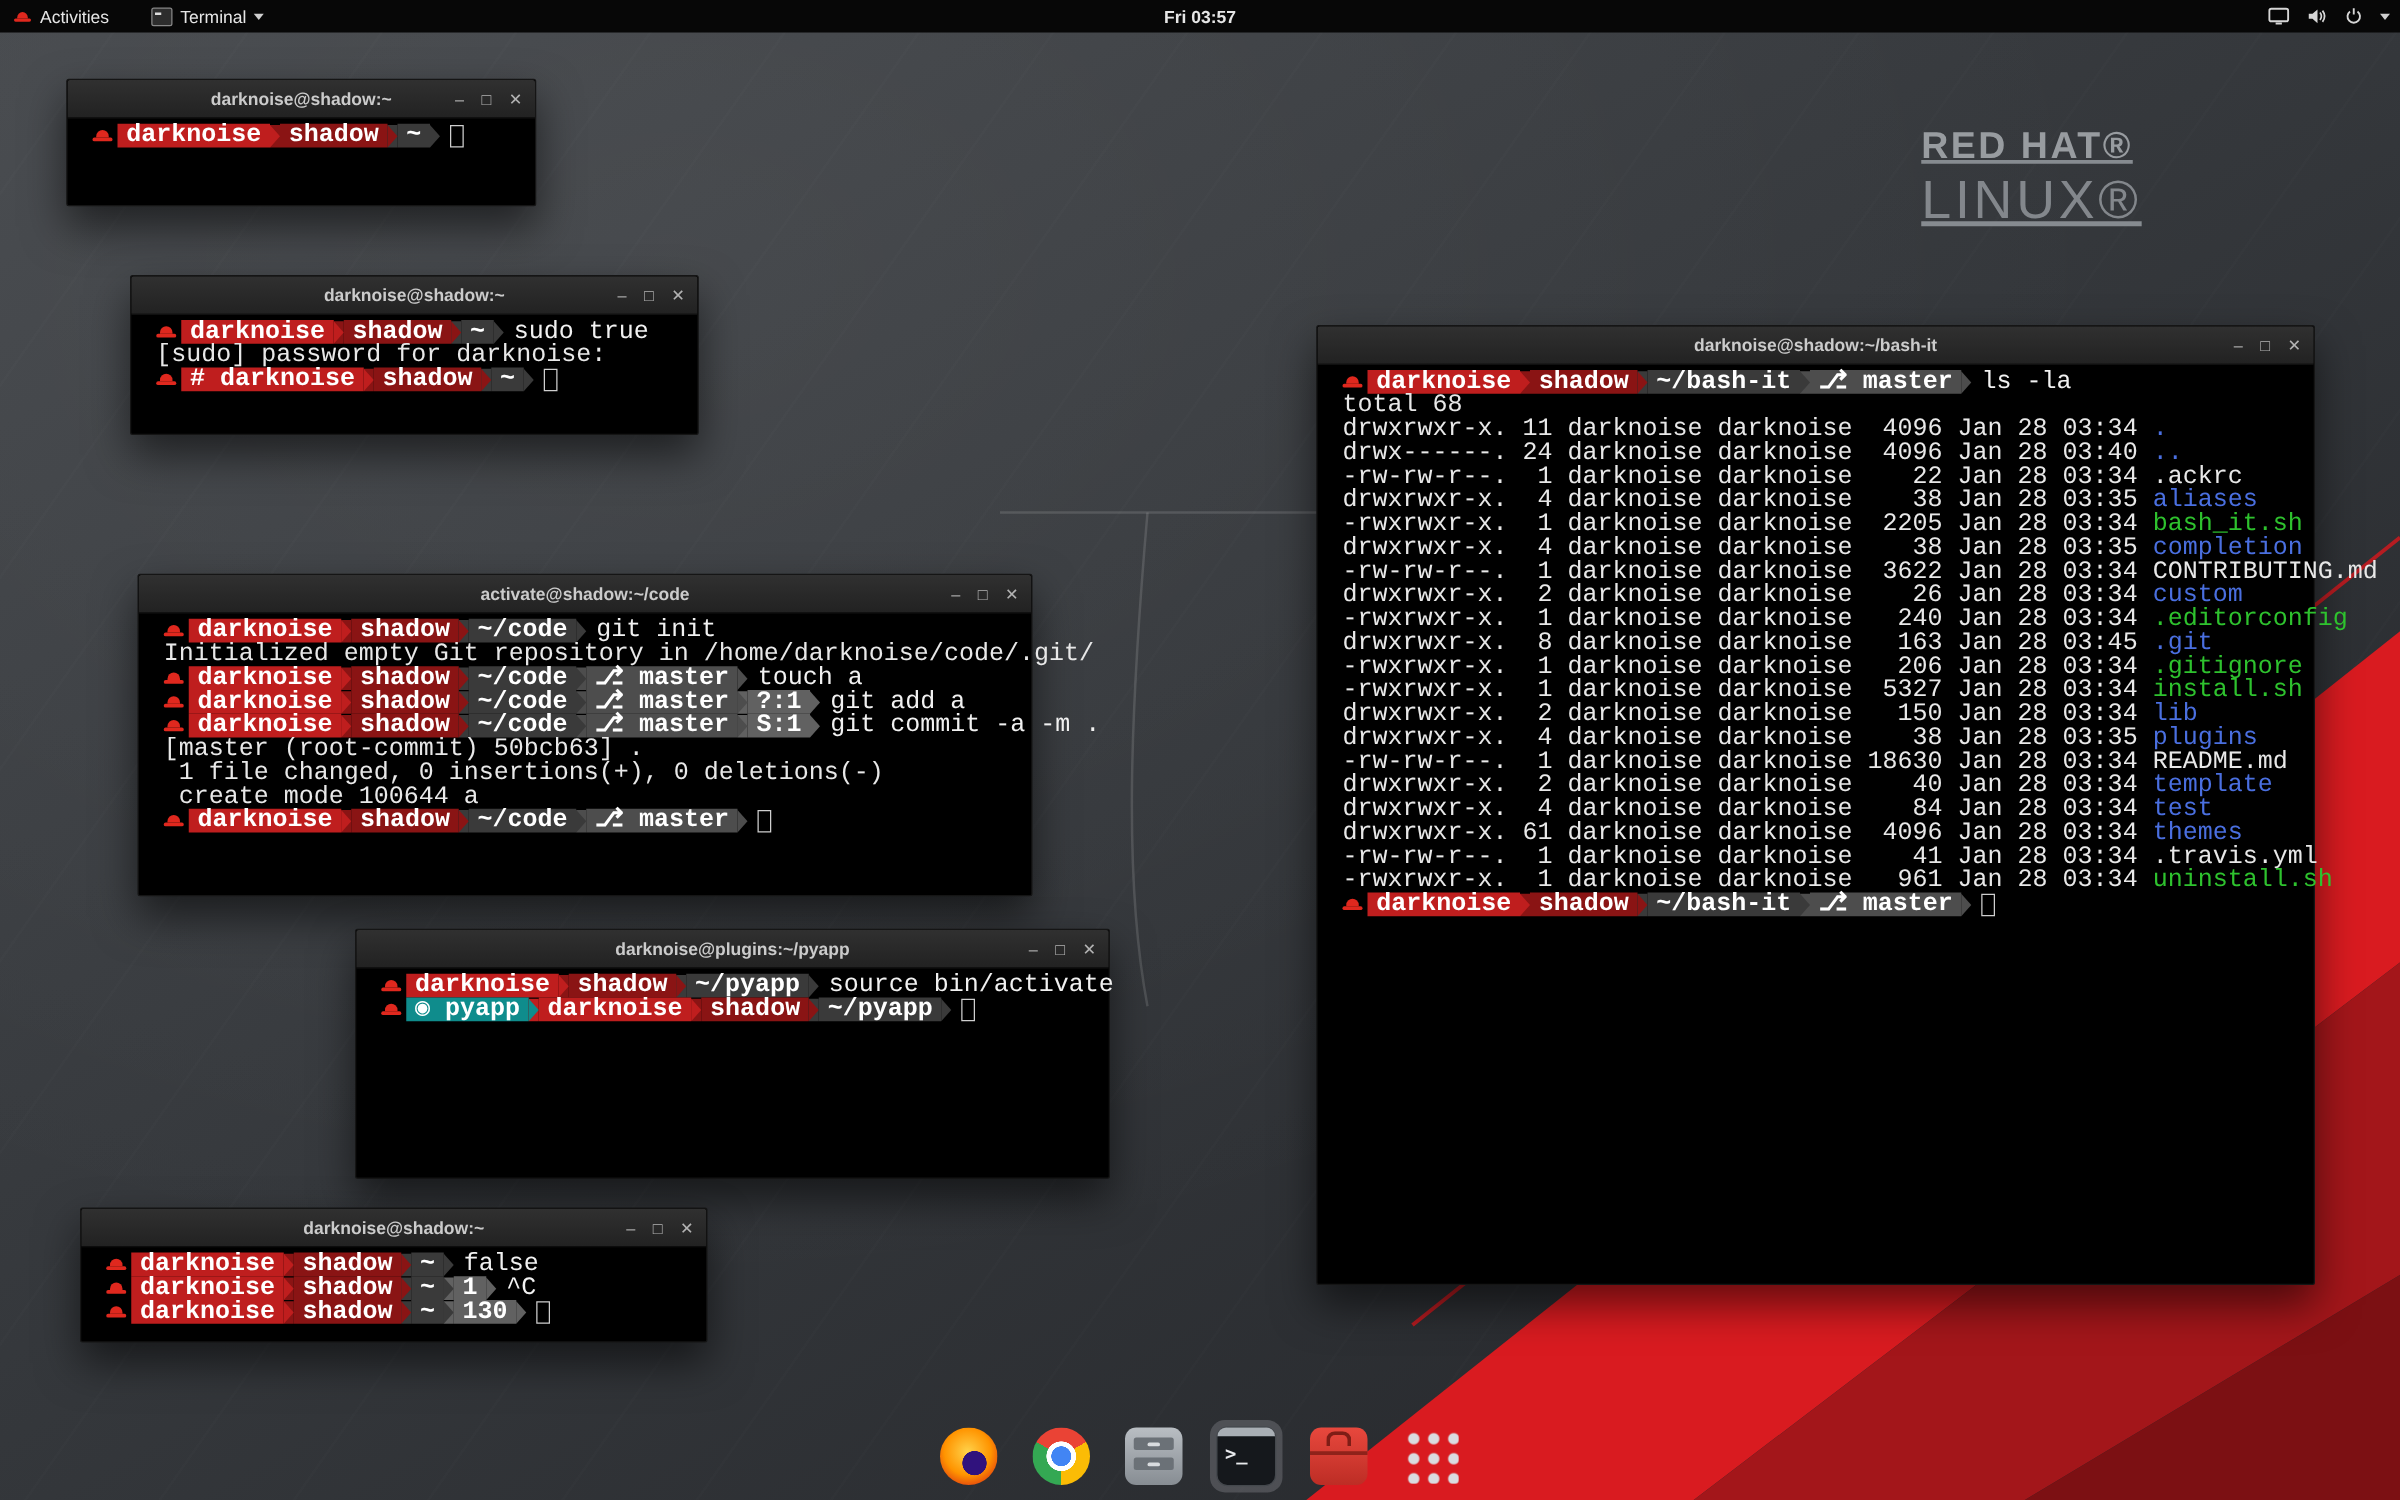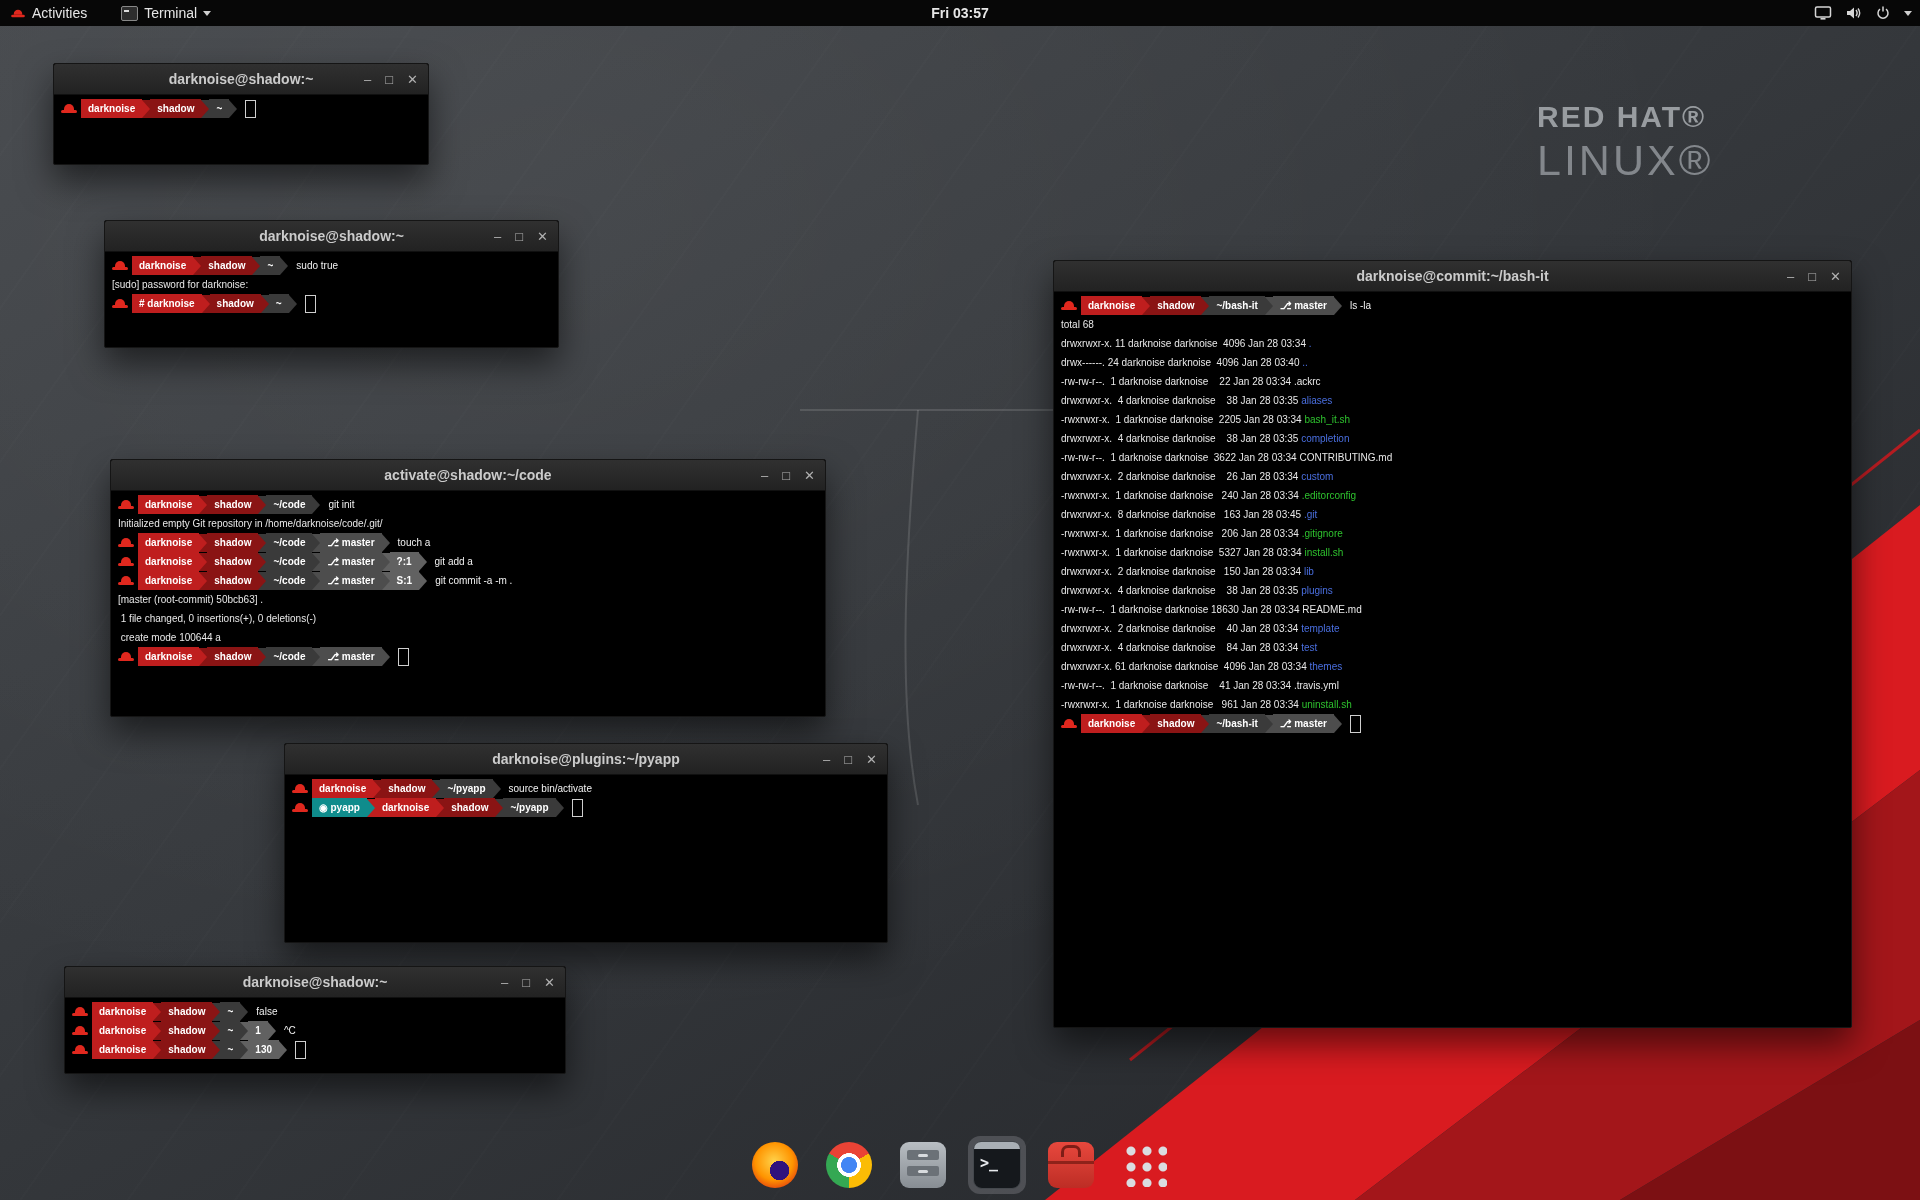--- a/index.html
+++ b/index.html
@@ -23,40 +23,40 @@
   .miniterm{width:15px;height:13px;background:#2d2d2d;border:1px solid #888;border-radius:2px;position:relative;}
   .miniterm::before{content:"";position:absolute;left:2px;top:3px;width:5px;height:2px;background:#ddd;}
 
   
   .hat{position:relative;width:16px;height:13px;display:inline-block;flex:0 0 auto;}
   .hat::before{content:"";position:absolute;left:3px;top:2px;width:10px;height:6px;background:#e0281e;border-radius:5px 5px 0 0;}
   .hat::after{content:"";position:absolute;left:0;top:8px;width:16px;height:3px;background:#e0281e;border-radius:2px;}
   .hat.small{transform:scale(0.85);}
 
   
-  .branding{position:absolute;left:1537px;top:100px;color:#868b90;user-select:none;}
+  .branding{position:absolute;left:1537px;top:100px;color:#868b90;user-select:none;text-decoration:underline;}
   .brand1{font-size:30px;font-weight:bold;letter-spacing:2px;color:#989ca0;}
   .brand2{font-size:43px;letter-spacing:3px;margin-top:4px;color:#83878c;}
   .brand3{font-size:43px;letter-spacing:3px;margin-top:2px;color:#83878c;}
 
   
   .twin{position:absolute;background:#000;border:1px solid #151515;border-radius:2px;
     box-shadow:0 16px 34px rgba(0,0,0,0.55);z-index:10;}
   .titlebar{height:30px;background:linear-gradient(#303030,#222222);border-bottom:1px solid #101010;
     display:flex;align-items:center;justify-content:center;position:relative;
     color:#cbcbcb;font-size:14px;font-weight:bold;border-radius:2px 2px 0 0;}
   .wbtns{position:absolute;right:10px;top:0;height:100%;display:flex;align-items:center;gap:14px;
     color:#b2b2b2;font-size:13px;font-weight:normal;}
   .wbtn{cursor:default;line-height:1;}
   .b-min::before{content:"–";}
   .b-max::before{content:"□";}
   .b-close::before{content:"✕";}
 
-  .tbody{padding:4px 7px;font-family:Liberation Sans, sans-serif;
-    font-size:10px;color:#e8e8e8;white-space:pre;}
+  .tbody{padding:4px 7px;font-family:Liberation Mono, monospace;
+    font-size:20px;color:#e8e8e8;white-space:pre;margin-left:13px;}
   .tline{height:19px;line-height:19px;white-space:pre;}
   .tline.prompt{display:flex;align-items:center;}
   .seg{height:19px;line-height:19px;padding:0 7px;color:#fff;font-weight:bold;flex:0 0 auto;}
   .arrow{width:0;height:0;border-top:9.5px solid transparent;border-bottom:9.5px solid transparent;
     border-left:8px solid #000;flex:0 0 auto;}
   .cmd{margin-left:8px;color:#f1f1f1;}
   .cursor{display:inline-block;width:9px;height:16px;border:1px solid #cfcfcf;margin-left:8px;flex:0 0 auto;}
 
   
   .dock{position:absolute;left:50%;bottom:6px;transform:translateX(-50%);
@@ -159,21 +159,21 @@
       <span class="wbtns">
         <span class="wbtn b-min"></span>
         <span class="wbtn b-max"></span>
         <span class="wbtn b-close"></span>
       </span>
     </div>
     <div class="tbody"><div class="tline prompt"><span class="hat" style="margin-right: 4px;"></span><span class="seg" style="background: rgb(191, 30, 30);">darknoise</span><span class="arrow" style="border-left-color: rgb(191, 30, 30); background: rgb(138, 20, 20);"></span><span class="seg" style="background: rgb(138, 20, 20);">shadow</span><span class="arrow" style="border-left-color: rgb(138, 20, 20); background: rgb(58, 58, 58);"></span><span class="seg" style="background: rgb(58, 58, 58);">~</span><span class="arrow" style="border-left-color: rgb(58, 58, 58); background: transparent;"></span><span class="cmd">false</span></div><div class="tline prompt"><span class="hat" style="margin-right: 4px;"></span><span class="seg" style="background: rgb(191, 30, 30);">darknoise</span><span class="arrow" style="border-left-color: rgb(191, 30, 30); background: rgb(138, 20, 20);"></span><span class="seg" style="background: rgb(138, 20, 20);">shadow</span><span class="arrow" style="border-left-color: rgb(138, 20, 20); background: rgb(58, 58, 58);"></span><span class="seg" style="background: rgb(58, 58, 58);">~</span><span class="arrow" style="border-left-color: rgb(58, 58, 58); background: rgb(97, 97, 97);"></span><span class="seg" style="background: rgb(97, 97, 97);">1</span><span class="arrow" style="border-left-color: rgb(97, 97, 97); background: transparent;"></span><span class="cmd">^C</span></div><div class="tline prompt"><span class="hat" style="margin-right: 4px;"></span><span class="seg" style="background: rgb(191, 30, 30);">darknoise</span><span class="arrow" style="border-left-color: rgb(191, 30, 30); background: rgb(138, 20, 20);"></span><span class="seg" style="background: rgb(138, 20, 20);">shadow</span><span class="arrow" style="border-left-color: rgb(138, 20, 20); background: rgb(58, 58, 58);"></span><span class="seg" style="background: rgb(58, 58, 58);">~</span><span class="arrow" style="border-left-color: rgb(58, 58, 58); background: rgb(97, 97, 97);"></span><span class="seg" style="background: rgb(97, 97, 97);">130</span><span class="arrow" style="border-left-color: rgb(97, 97, 97); background: transparent;"></span><span class="cursor"></span></div></div>
   </div>
       <div class="twin" style="left: 1053px; top: 260px; width: 797px; height: 766px;">
     <div class="titlebar">
-      <span class="wtitle">darknoise@commit:~/bash-it</span>
+      <span class="wtitle">darknoise@shadow:~/bash-it</span>
       <span class="wbtns">
         <span class="wbtn b-min"></span>
         <span class="wbtn b-max"></span>
         <span class="wbtn b-close"></span>
       </span>
     </div>
     <div class="tbody"><div class="tline prompt"><span class="hat" style="margin-right: 4px;"></span><span class="seg" style="background: rgb(191, 30, 30);">darknoise</span><span class="arrow" style="border-left-color: rgb(191, 30, 30); background: rgb(138, 20, 20);"></span><span class="seg" style="background: rgb(138, 20, 20);">shadow</span><span class="arrow" style="border-left-color: rgb(138, 20, 20); background: rgb(58, 58, 58);"></span><span class="seg" style="background: rgb(58, 58, 58);">~/bash-it</span><span class="arrow" style="border-left-color: rgb(58, 58, 58); background: rgb(77, 77, 77);"></span><span class="seg" style="background: rgb(77, 77, 77);">⎇ master</span><span class="arrow" style="border-left-color: rgb(77, 77, 77); background: transparent;"></span><span class="cmd">ls -la</span></div><div class="tline">total 68</div><div class="tline"><span>drwxrwxr-x. 11 darknoise darknoise  4096 Jan 28 03:34 </span><span style="color: rgb(74, 111, 224);">.</span></div><div class="tline"><span>drwx------. 24 darknoise darknoise  4096 Jan 28 03:40 </span><span style="color: rgb(74, 111, 224);">..</span></div><div class="tline"><span>-rw-rw-r--.  1 darknoise darknoise    22 Jan 28 03:34 </span><span style="color: rgb(232, 232, 232);">.ackrc</span></div><div class="tline"><span>drwxrwxr-x.  4 darknoise darknoise    38 Jan 28 03:35 </span><span style="color: rgb(74, 111, 224);">aliases</span></div><div class="tline"><span>-rwxrwxr-x.  1 darknoise darknoise  2205 Jan 28 03:34 </span><span style="color: rgb(46, 194, 46);">bash_it.sh</span></div><div class="tline"><span>drwxrwxr-x.  4 darknoise darknoise    38 Jan 28 03:35 </span><span style="color: rgb(74, 111, 224);">completion</span></div><div class="tline"><span>-rw-rw-r--.  1 darknoise darknoise  3622 Jan 28 03:34 </span><span style="color: rgb(232, 232, 232);">CONTRIBUTING.md</span></div><div class="tline"><span>drwxrwxr-x.  2 darknoise darknoise    26 Jan 28 03:34 </span><span style="color: rgb(74, 111, 224);">custom</span></div><div class="tline"><span>-rwxrwxr-x.  1 darknoise darknoise   240 Jan 28 03:34 </span><span style="color: rgb(46, 194, 46);">.editorconfig</span></div><div class="tline"><span>drwxrwxr-x.  8 darknoise darknoise   163 Jan 28 03:45 </span><span style="color: rgb(74, 111, 224);">.git</span></div><div class="tline"><span>-rwxrwxr-x.  1 darknoise darknoise   206 Jan 28 03:34 </span><span style="color: rgb(46, 194, 46);">.gitignore</span></div><div class="tline"><span>-rwxrwxr-x.  1 darknoise darknoise  5327 Jan 28 03:34 </span><span style="color: rgb(46, 194, 46);">install.sh</span></div><div class="tline"><span>drwxrwxr-x.  2 darknoise darknoise   150 Jan 28 03:34 </span><span style="color: rgb(74, 111, 224);">lib</span></div><div class="tline"><span>drwxrwxr-x.  4 darknoise darknoise    38 Jan 28 03:35 </span><span style="color: rgb(74, 111, 224);">plugins</span></div><div class="tline"><span>-rw-rw-r--.  1 darknoise darknoise 18630 Jan 28 03:34 </span><span style="color: rgb(232, 232, 232);">README.md</span></div><div class="tline"><span>drwxrwxr-x.  2 darknoise darknoise    40 Jan 28 03:34 </span><span style="color: rgb(74, 111, 224);">template</span></div><div class="tline"><span>drwxrwxr-x.  4 darknoise darknoise    84 Jan 28 03:34 </span><span style="color: rgb(74, 111, 224);">test</span></div><div class="tline"><span>drwxrwxr-x. 61 darknoise darknoise  4096 Jan 28 03:34 </span><span style="color: rgb(74, 111, 224);">themes</span></div><div class="tline"><span>-rw-rw-r--.  1 darknoise darknoise    41 Jan 28 03:34 </span><span style="color: rgb(232, 232, 232);">.travis.yml</span></div><div class="tline"><span>-rwxrwxr-x.  1 darknoise darknoise   961 Jan 28 03:34 </span><span style="color: rgb(46, 194, 46);">uninstall.sh</span></div><div class="tline prompt"><span class="hat" style="margin-right: 4px;"></span><span class="seg" style="background: rgb(191, 30, 30);">darknoise</span><span class="arrow" style="border-left-color: rgb(191, 30, 30); background: rgb(138, 20, 20);"></span><span class="seg" style="background: rgb(138, 20, 20);">shadow</span><span class="arrow" style="border-left-color: rgb(138, 20, 20); background: rgb(58, 58, 58);"></span><span class="seg" style="background: rgb(58, 58, 58);">~/bash-it</span><span class="arrow" style="border-left-color: rgb(58, 58, 58); background: rgb(77, 77, 77);"></span><span class="seg" style="background: rgb(77, 77, 77);">⎇ master</span><span class="arrow" style="border-left-color: rgb(77, 77, 77); background: transparent;"></span><span class="cursor"></span></div></div>
   </div>
     </div>
 

